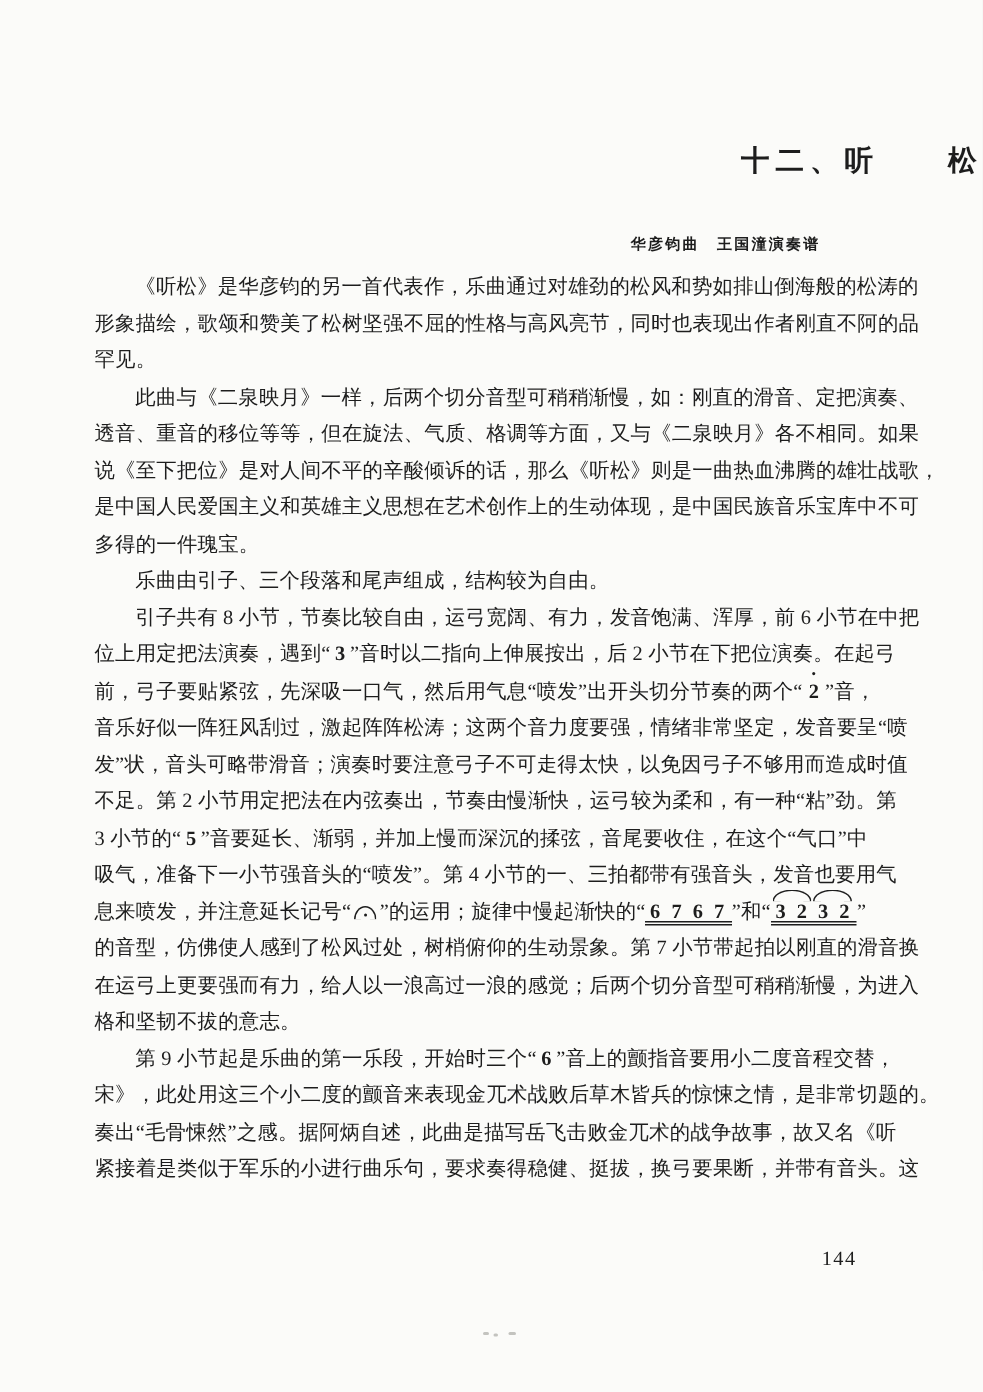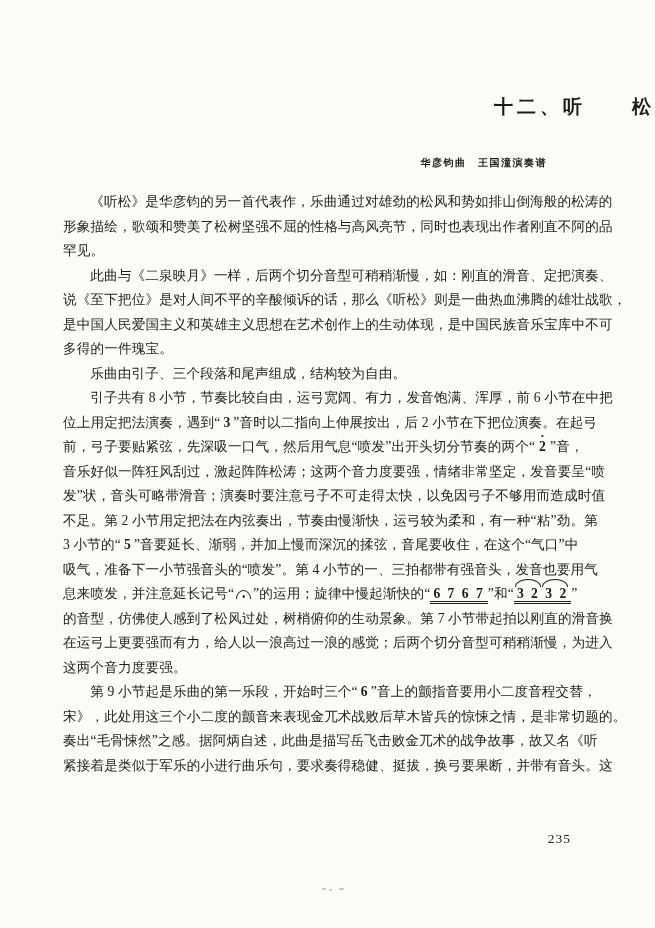--- a/index.html
+++ b/index.html
@@ -16,21 +16,21 @@
   .title {
     position:absolute; top:94px; left:0; width:100%;
     text-align:right; font-size:19px; font-weight:bold;
     letter-spacing:4px; white-space:pre;
   }
   .byline {
     position:absolute; top:156px; right:108px;
     font-size:10px; font-weight:bold; letter-spacing:1.5px; white-space:pre;
   }
   .body {
-    position:absolute; top:190px; left:63px; width:532px;
+    position:absolute; top:179px; left:63px; width:532px;
     font-size:13.6px; letter-spacing:0.15px;
   }
   .line { height:24.5px; line-height:24.5px; white-space:nowrap; }
   .para.indent .line:first-child { text-indent:2em; }
   .seg { display:inline; }
   .qd { font-weight:bold; padding:0 3px; }
   
   .nt { display:inline-block; position:relative; font-weight:bold;
         line-height:1; padding:0 2px; margin:0 2px; }
   .dot::before { content:"·"; position:absolute; top:-0.78em; left:50%;
@@ -72,47 +72,48 @@
   <h1 class="title">十二、听　　松</h1>
   <div class="byline">华彦钧曲　王国潼演奏谱</div>
   <div class="body">
       <div class="para indent">
         <div class="line"><span class="seg">《听松》是华彦钧的另一首代表作，乐曲通过对雄劲的松风和势如排山倒海般的松涛的</span></div>
         <div class="line"><span class="seg">形象描绘，歌颂和赞美了松树坚强不屈的性格与高风亮节，同时也表现出作者刚直不阿的品</span></div>
         <div class="line"><span class="seg">罕见。</span></div>
       </div>
       <div class="para indent">
         <div class="line"><span class="seg">此曲与《二泉映月》一样，后两个切分音型可稍稍渐慢，如：刚直的滑音、定把演奏、</span></div>
+        <div class="line"><span class="seg">透音、重音的移位等等，但在旋法、气质、格调等方面，又与《二泉映月》各不相同。如果</span></div>
         <div class="line"><span class="seg">说《至下把位》是对人间不平的辛酸倾诉的话，那么《听松》则是一曲热血沸腾的雄壮战歌，</span></div>
         <div class="line"><span class="seg">是中国人民爱国主义和英雄主义思想在艺术创作上的生动体现，是中国民族音乐宝库中不可</span></div>
         <div class="line"><span class="seg">多得的一件瑰宝。</span></div>
       </div>
       <div class="para indent">
         <div class="line"><span class="seg">乐曲由引子、三个段落和尾声组成，结构较为自由。</span></div>
       </div>
       <div class="para indent">
         <div class="line"><span class="seg">引子共有 8 小节，节奏比较自由，运弓宽阔、有力，发音饱满、浑厚，前 6 小节在中把</span></div>
         <div class="line"><span class="seg">位上用定把法演奏，遇到“</span><span class="seg qd">3</span><span class="seg">”音时以二指向上伸展按出，后 2 小节在下把位演奏。在起弓</span></div>
         <div class="line"><span class="seg">前，弓子要贴紧弦，先深吸一口气，然后用气息“喷发”出开头切分节奏的两个“</span><span class="seg nt dot">2</span><span class="seg">”音，</span></div>
         <div class="line"><span class="seg">音乐好似一阵狂风刮过，激起阵阵松涛；这两个音力度要强，情绪非常坚定，发音要呈“喷</span></div>
         <div class="line"><span class="seg">发”状，音头可略带滑音；演奏时要注意弓子不可走得太快，以免因弓子不够用而造成时值</span></div>
         <div class="line"><span class="seg">不足。第 2 小节用定把法在内弦奏出，节奏由慢渐快，运弓较为柔和，有一种“粘”劲。第</span></div>
         <div class="line"><span class="seg">3 小节的“</span><span class="seg qd">5</span><span class="seg">”音要延长、渐弱，并加上慢而深沉的揉弦，音尾要收住，在这个“气口”中</span></div>
         <div class="line"><span class="seg">吸气，准备下一小节强音头的“喷发”。第 4 小节的一、三拍都带有强音头，发音也要用气</span></div>
         <div class="line"><span class="seg">息来喷发，并注意延长记号“</span><span class="seg fermata"></span><span class="seg">”的运用；旋律中慢起渐快的“</span><span class="seg grp dul">6 7 6 7</span><span class="seg">”和“</span><span class="seg grp dul arc2">3 2 3 2</span><span class="seg">”</span></div>
         <div class="line"><span class="seg">的音型，仿佛使人感到了松风过处，树梢俯仰的生动景象。第 7 小节带起拍以刚直的滑音换</span></div>
         <div class="line"><span class="seg">在运弓上更要强而有力，给人以一浪高过一浪的感觉；后两个切分音型可稍稍渐慢，为进入</span></div>
-        <div class="line"><span class="seg">这两个音力度要强。</span></div>
+        <div class="line"><span class="seg">格和坚韧不拔的意志。</span></div>
       </div>
       <div class="para indent">
         <div class="line"><span class="seg">第 9 小节起是乐曲的第一乐段，开始时三个“</span><span class="seg qd">6</span><span class="seg">”音上的颤指音要用小二度音程交替，</span></div>
         <div class="line"><span class="seg">宋》，此处用这三个小二度的颤音来表现金兀术战败后草木皆兵的惊悚之情，是非常切题的。</span></div>
         <div class="line"><span class="seg">奏出“毛骨悚然”之感。据阿炳自述，此曲是描写岳飞击败金兀术的战争故事，故又名《听</span></div>
         <div class="line"><span class="seg">紧接着是类似于军乐的小进行曲乐句，要求奏得稳健、挺拔，换弓要果断，并带有音头。这</span></div>
       </div>
     </div>
-  <div class="pagenum">235</div>
+  <div class="pagenum">144</div>
   <div class="artifact">
       <i></i>
       <i></i>
       <i></i>
     </div>
 </div>
 
 </body></html>

